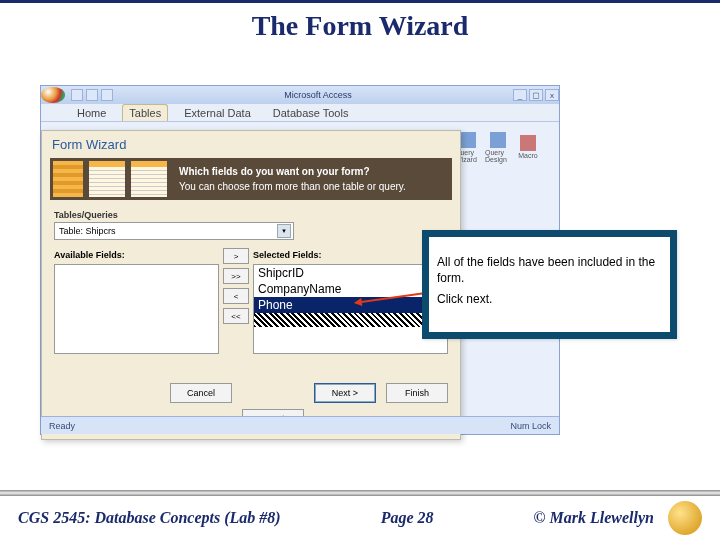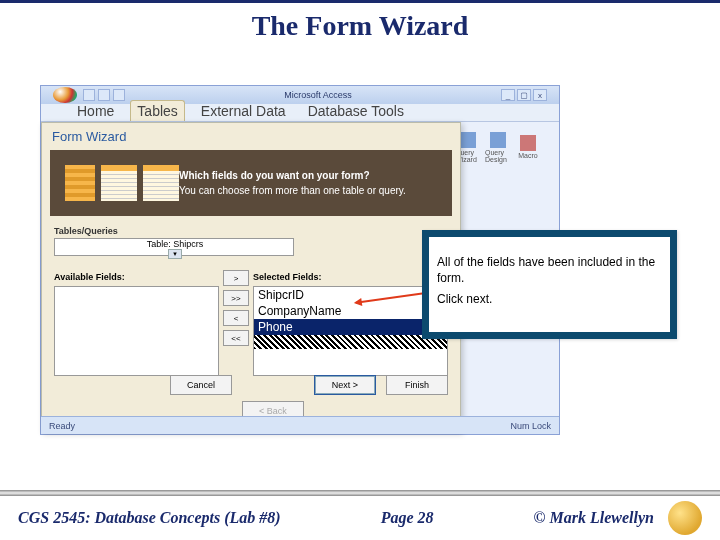--- a/index.html
+++ b/index.html
@@ -4,55 +4,55 @@
 <style>
   * { margin: 0; padding: 0; box-sizing: border-box; }
   body { width: 720px; height: 540px; font-family: Arial, sans-serif; background: #fff; position: relative; overflow: hidden; }
 
   .slide-border { position: absolute; top: 0; left: 0; right: 0; height: 3px; background: #1a2a6c; }
 
   .slide-title { text-align: center; font-size: 28px; font-family: "Times New Roman", serif; color: #1a2a6c; margin-top: 10px; margin-bottom: 8px; }
 
   .app-window { position: absolute; left: 40px; top: 85px; width: 520px; height: 350px; border: 1px solid #8aa1d6; background: #eaf0fb; font-size: 10px; }
 
-  .titlebar { height: 18px; background: linear-gradient(#d7e4f7,#bcd0ee); display: flex; align-items: center; padding: 0 12px; color: #3a4a7a; }
+  .titlebar { height: 18px; background: linear-gradient(#d7e4f7,#bcd0ee); display: flex; align-items: center; padding: 0 0; color: #3a4a7a; }
   .titlebar .office-btn { width: 24px; height: 16px; border-radius: 50%; background: radial-gradient(circle at 30% 30%, #fff, #e89b3a 40%, #c33 60%, #2a6 80%, #26a); margin-right: 6px; }
   .titlebar .qat { display: flex; gap: 3px; margin-right: 10px; }
   .titlebar .qat span { width: 12px; height: 12px; background: #dce8f9; border: 1px solid #9cb2dc; }
   .titlebar .app-name { flex: 1; text-align: center; font-size: 9px; color: #2a3a6a; }
   .titlebar .win-btns { display: flex; gap: 2px; }
   .titlebar .win-btns span { width: 14px; height: 12px; background: #dce8f9; border: 1px solid #9cb2dc; display: inline-flex; align-items: center; justify-content: center; font-size: 8px; }
 
-  .tabs { height: 18px; background: #e8eff9; border-bottom: 1px solid #b7c6e2; display: flex; align-items: flex-end; padding-left: 30px; gap: 10px; font-size: 14px; color: #444; }
+  .tabs { height: 18px; background: #e8eff9; border-bottom: 1px solid #b7c6e2; display: flex; align-items: flex-end; padding-left: 30px; gap: 10px; font-size: 11px; color: #444; }
   .tabs span { padding: 2px 6px; }
   .tabs .active { background: #f2ecd9; border: 1px solid #c5b98a; border-bottom: none; border-radius: 3px 3px 0 0; }
 
   .ribbon-right { position: absolute; right: 4px; top: 36px; height: 50px; width: 130px; background: #eaf0fb; display: flex; align-items: center; gap: 4px; font-size: 7px; color: #555; }
   .ribbon-right .ritem { display: flex; flex-direction: column; align-items: center; width: 26px; }
   .ribbon-right .ricon { width: 16px; height: 16px; background: #d6b05a; margin-bottom: 1px; }
   .ribbon-right .ricon.q { background: #7aa0d6; }
   .ribbon-right .macro { background: #c77; }
 
-  .wizard { position: absolute; left: 0; top: 36px; width: 420px; height: 310px; background: #f2ecd9; border: 1px solid #bba; box-shadow: 2px 2px 6px rgba(0,0,0,.2); }
+  .wizard { position: absolute; left: 0; top: 44px; width: 420px; height: 310px; background: #f2ecd9; border: 1px solid #bba; box-shadow: 2px 2px 6px rgba(0,0,0,.2); }
   .wizard-title { font-family: Tahoma, sans-serif; font-size: 13px; color: #2a5aa0; padding: 6px 10px 2px; }
 
-  .wizard-header { display: flex; align-items: center; background: #5a4a3a; color: #fff; margin: 4px 8px; padding: 15px; font-size: 10px; gap: 0; }
+  .wizard-header { display: flex; align-items: center; background: #5a4a3a; color: #fff; margin: 4px 8px; padding: 3px; font-size: 10px; gap: 12px; }
   .wiz-graphic { display: flex; gap: 6px; }
   .wiz-graphic .g1 { width: 30px; height: 36px; background: repeating-linear-gradient(#f7b64a,#f7b64a 4px,#e09a2a 4px,#e09a2a 8px); }
   .wiz-graphic .g2, .wiz-graphic .g3 { width: 36px; height: 36px; background: #fff7e0; display: flex; flex-direction: column; }
   .wiz-graphic .g2::before, .wiz-graphic .g3::before { content:""; height: 6px; background:#f7b64a; }
   .wiz-graphic .lines { flex:1; background: repeating-linear-gradient(#fff7e0,#fff7e0 3px,#ccc 3px,#ccc 4px); }
   .wizard-header .qtext { flex: 1; }
   .wizard-header .qtext .q1 { font-weight: bold; margin-bottom: 4px; }
 
   .section-label { font-size: 9px; font-weight: bold; padding: 6px 12px 2px; color: #333; }
-  .combo { margin: 0 12px; height: 18px; background: #fff; border: 1px solid #999; display: flex; align-items: center; justify-content: space-between; padding: 0 2px 0 4px; font-size: 9px; width: 240px; flex-direction: column; }
+  .combo { margin: 0 12px; height: 18px; background: #fff; border: 1px solid #999; display: flex; align-items: center; justify-content: space-between; padding: 0 2px 0 4px; font-size: 9px; width: 240px; }
   .combo .arrow { width: 14px; height: 14px; background: #dce4f0; border: 1px solid #9aa; display: flex; align-items: center; justify-content: center; font-size: 7px; }
 
-  .fields-row { display: flex; padding: 0 12px; gap: 4px; margin-top: 12px; }
+  .fields-row { display: flex; padding: 0 12px; gap: 4px; margin-top: 6px; }
   .fields-col { flex: 1; }
   .fields-label { font-size: 9px; font-weight: bold; padding: 4px 0; }
   .listbox { height: 90px; background: #fff; border: 1px solid #999; font-size: 12px; overflow: hidden; }
   .listbox .item { padding: 1px 4px; }
   .listbox .sel { background: #0a246a; color: #fff; }
   .listbox .hatch { height: 14px; background: repeating-linear-gradient(45deg,#000,#000 2px,#fff 2px,#fff 4px); }
 
   .move-btns { display: flex; flex-direction: column; gap: 4px; padding-top: 2px; }
   .move-btns button { width: 26px; height: 16px; font-size: 8px; background: #f3f3f3; border: 1px solid #999; cursor: pointer; }
 

